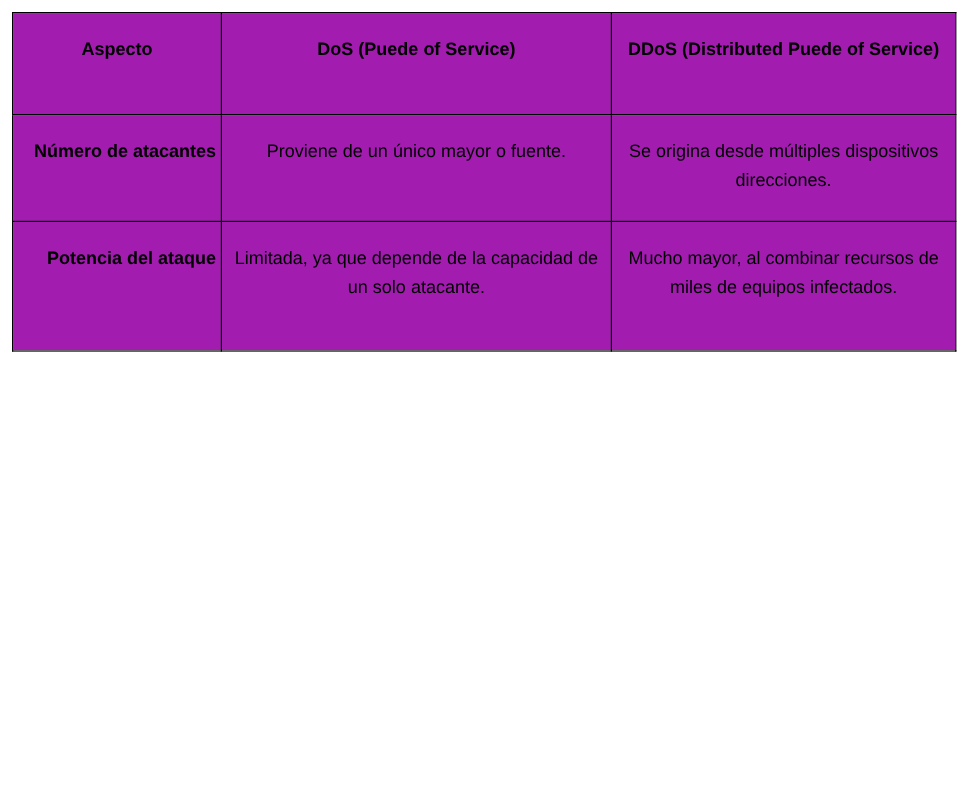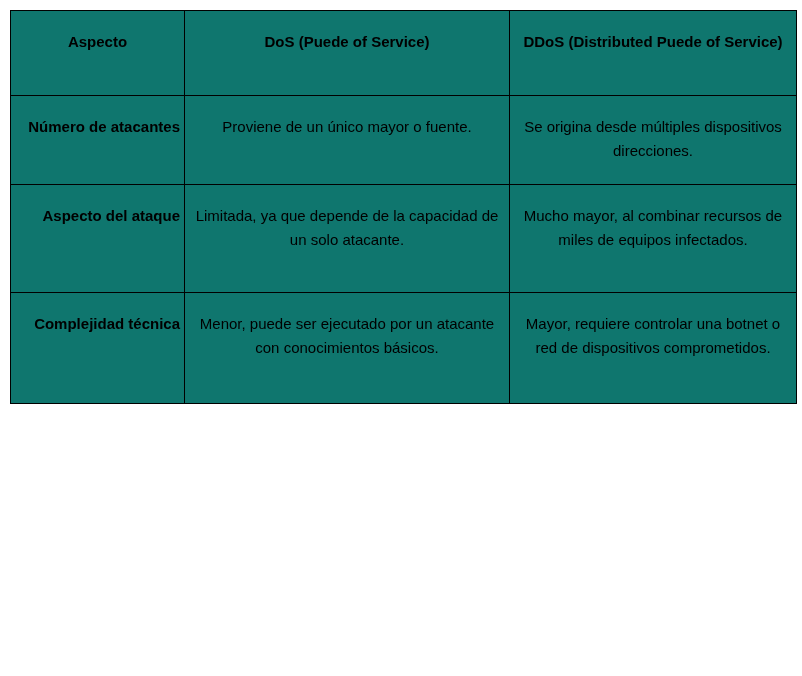--- a/index.html
+++ b/index.html
@@ -31,21 +31,21 @@
   table.cmp th,
   table.cmp td {
     border: 1.5px solid #000000;
     vertical-align: top;
     text-align: center;
     padding: 19px 4px 4px 4px;
     font-size: 15px;
     line-height: 24px;
     overflow: hidden;
     word-wrap: break-word;
-    background: #0f766e;
+    background: #a21caf;
   }
   table.cmp th {
     font-weight: bold;
     padding-left: 2px;
     padding-right: 2px;
   }
   table.cmp td.aspect {
     font-weight: bold;
     text-align: right;
   }
@@ -71,24 +71,19 @@
         <th>Aspecto</th>
         <th>DoS (Puede of Service)</th>
         <th>DDoS (Distributed Puede of Service)</th>
       </tr>
       <tr class="r1">
         <td class="aspect">Número de atacantes</td>
         <td>Proviene de un único mayor o fuente.</td>
         <td>Se origina desde múltiples dispositivos direcciones.</td>
       </tr>
       <tr class="r2">
-        <td class="aspect">Aspecto del ataque</td>
+        <td class="aspect">Potencia del ataque</td>
         <td>Limitada, ya que depende de la capacidad de un solo atacante.</td>
         <td>Mucho mayor, al combinar recursos de miles de equipos infectados.</td>
-      </tr>
-      <tr class="r4">
-        <td class="aspect">Complejidad técnica</td>
-        <td>Menor, puede ser ejecutado por un atacante con conocimientos básicos.</td>
-        <td>Mayor, requiere controlar una botnet o red de dispositivos comprometidos.</td>
       </tr>
     </tbody>
   </table>
 </div>
 
 </body></html>

